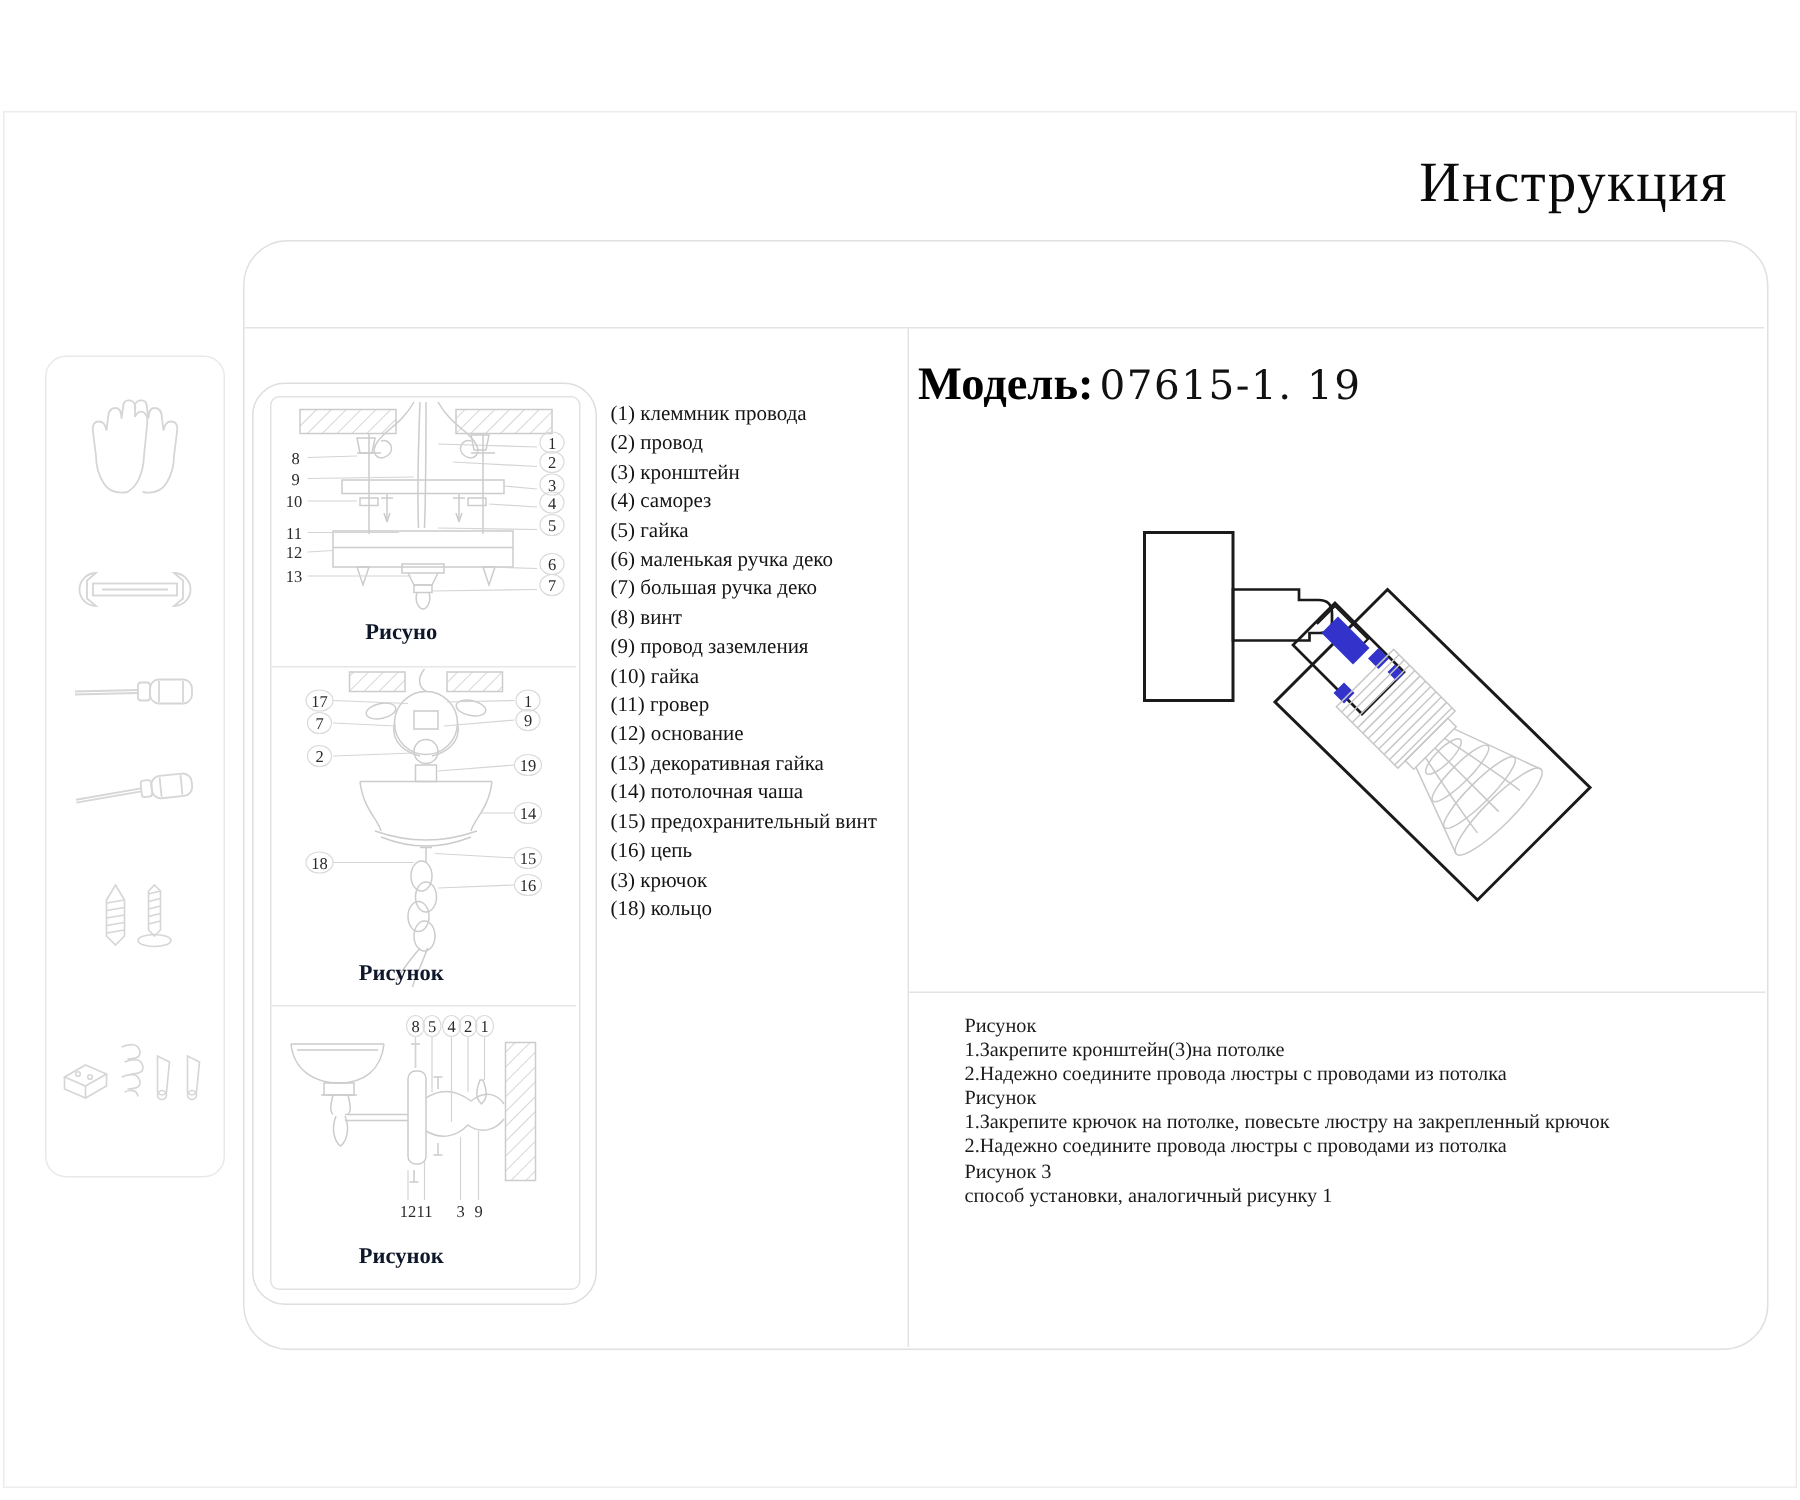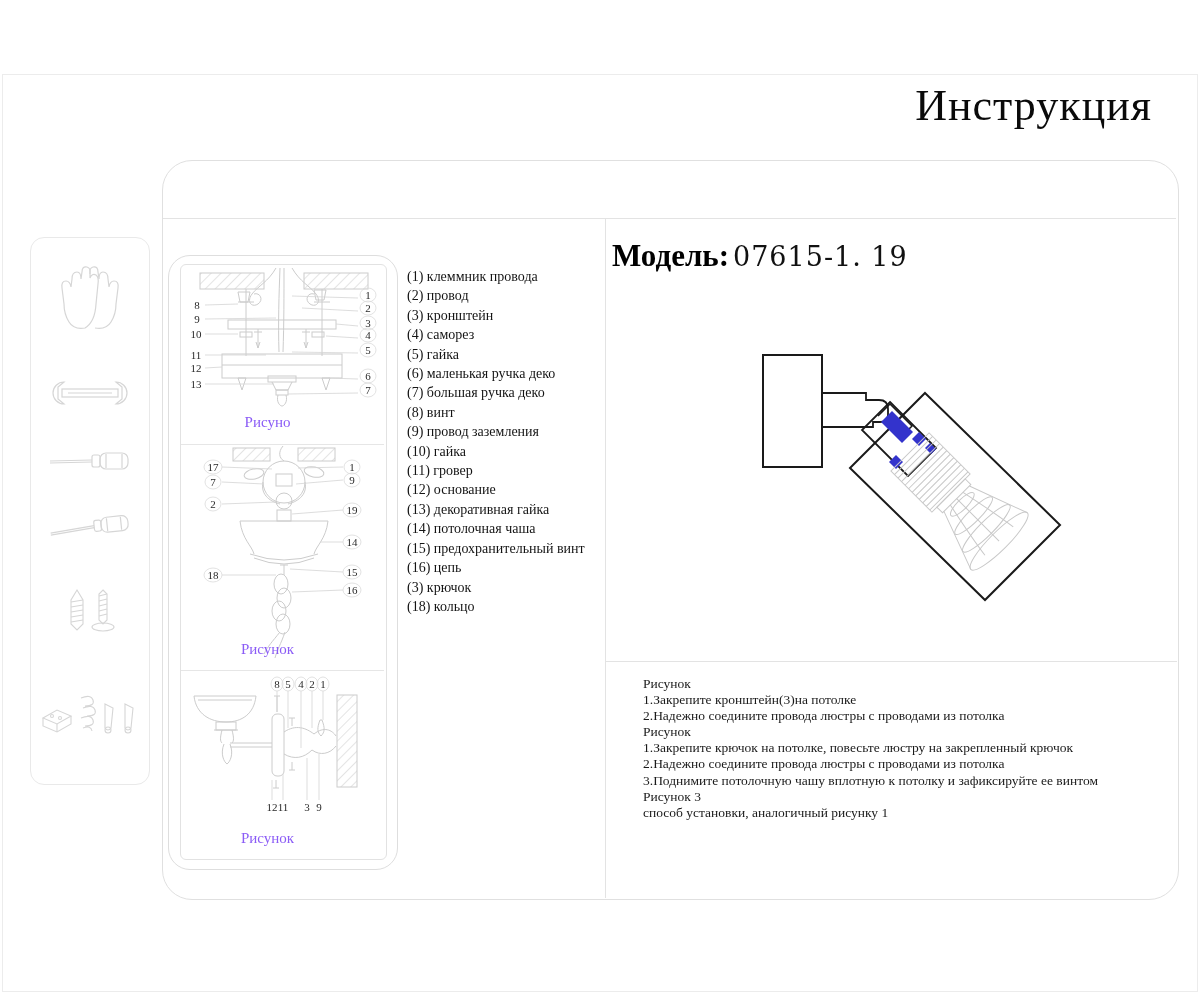--- a/index.html
+++ b/index.html
@@ -1,33 +1,33 @@
 <!DOCTYPE html>
 <html><head>
 <meta charset="utf-8">
 <style>
   html,body{margin:0;padding:0;background:#fff;}
   body{width:1200px;height:1000px;position:relative;overflow:hidden;
        font-family:"Liberation Serif","DejaVu Serif",serif;color:#111;}
   .abs{position:absolute;}
   .outer-border{left:2px;top:74px;width:1194px;height:916px;border:1px solid #ececec;}
-  .page-title{left:0;top:80px;width:1152px;text-align:right;font-size:44px;letter-spacing:1px;color:#0a0a0a;}
+  .page-title{left:0;top:100px;width:1152px;text-align:right;font-size:38px;letter-spacing:1px;color:#0a0a0a;}
   .main-panel{left:162px;top:160px;width:1015px;height:738px;border:1px solid #e0e0e0;border-radius:30px;}
   .top-strip-line{left:163px;top:218px;width:1013px;height:1px;background:#e3e3e3;}
   .v-divider{left:605px;top:218px;width:1px;height:680px;background:#e3e3e3;}
   .h-divider-right{left:606px;top:661px;width:571px;height:1px;background:#e3e3e3;}
   .sidebar{left:30px;top:237px;width:118px;height:546px;border:1px solid #e9e9e9;border-radius:14px;}
   .side-icon{position:absolute;left:0;width:118px;display:flex;justify-content:center;}
   .figures-panel{left:168px;top:255px;width:228px;height:613px;border:1px solid #dedede;border-radius:22px;}
   .figures-inner{left:180px;top:264px;width:205px;height:594px;border:1px solid #e2e2e2;border-radius:6px;}
   .fig-sep1{left:181px;top:444px;width:203px;height:1px;background:#e6e6e6;}
   .fig-sep2{left:181px;top:670px;width:203px;height:1px;background:#e6e6e6;}
   .fig{overflow:visible;}
   .fig text{font:11px "Liberation Serif",serif;fill:#2a2a2a;}
-  .fig-caption{width:175px;text-align:center;font-size:15px;font-weight:400;color:#8b5cf6;}
+  .fig-caption{width:175px;text-align:center;font-size:15px;font-weight:700;color:#0f172a;}
   .parts-list{left:407px;top:267px;width:182px;font-size:14px;line-height:19.4px;color:#141414;}
   .model-line{left:612px;top:238px;white-space:nowrap;text-align:center;}
   .model-label{font-size:31px;font-weight:bold;color:#000;}
   .model-value{font-size:27px;font-family:"DejaVu Serif",serif;color:#111;letter-spacing:1px;}
   .instructions{left:643px;top:676px;width:545px;font-size:13.5px;line-height:16.1px;color:#1a1a1a;}
 </style>
 </head>
 <body>
 
 <div class="abs outer-border"></div>
@@ -349,16 +349,15 @@
   </g>
 </svg>
 
 <div class="abs instructions">
     <div>Рисунок</div>
     <div>1.Закрепите кронштейн(3)на потолке</div>
     <div>2.Надежно соедините провода люстры с проводами из потолка</div>
     <div>Рисунок</div>
     <div>1.Закрепите крючок на потолке, повесьте люстру на закрепленный крючок</div>
     <div>2.Надежно соедините провода люстры с проводами из потолка</div>
-    <div>3.Поднимите потолочную чашу вплотную к потолку и зафиксируйте ее винтом</div>
     <div>Рисунок 3</div>
     <div>способ установки, аналогичный рисунку 1</div>
   </div>
 
 </body></html>

